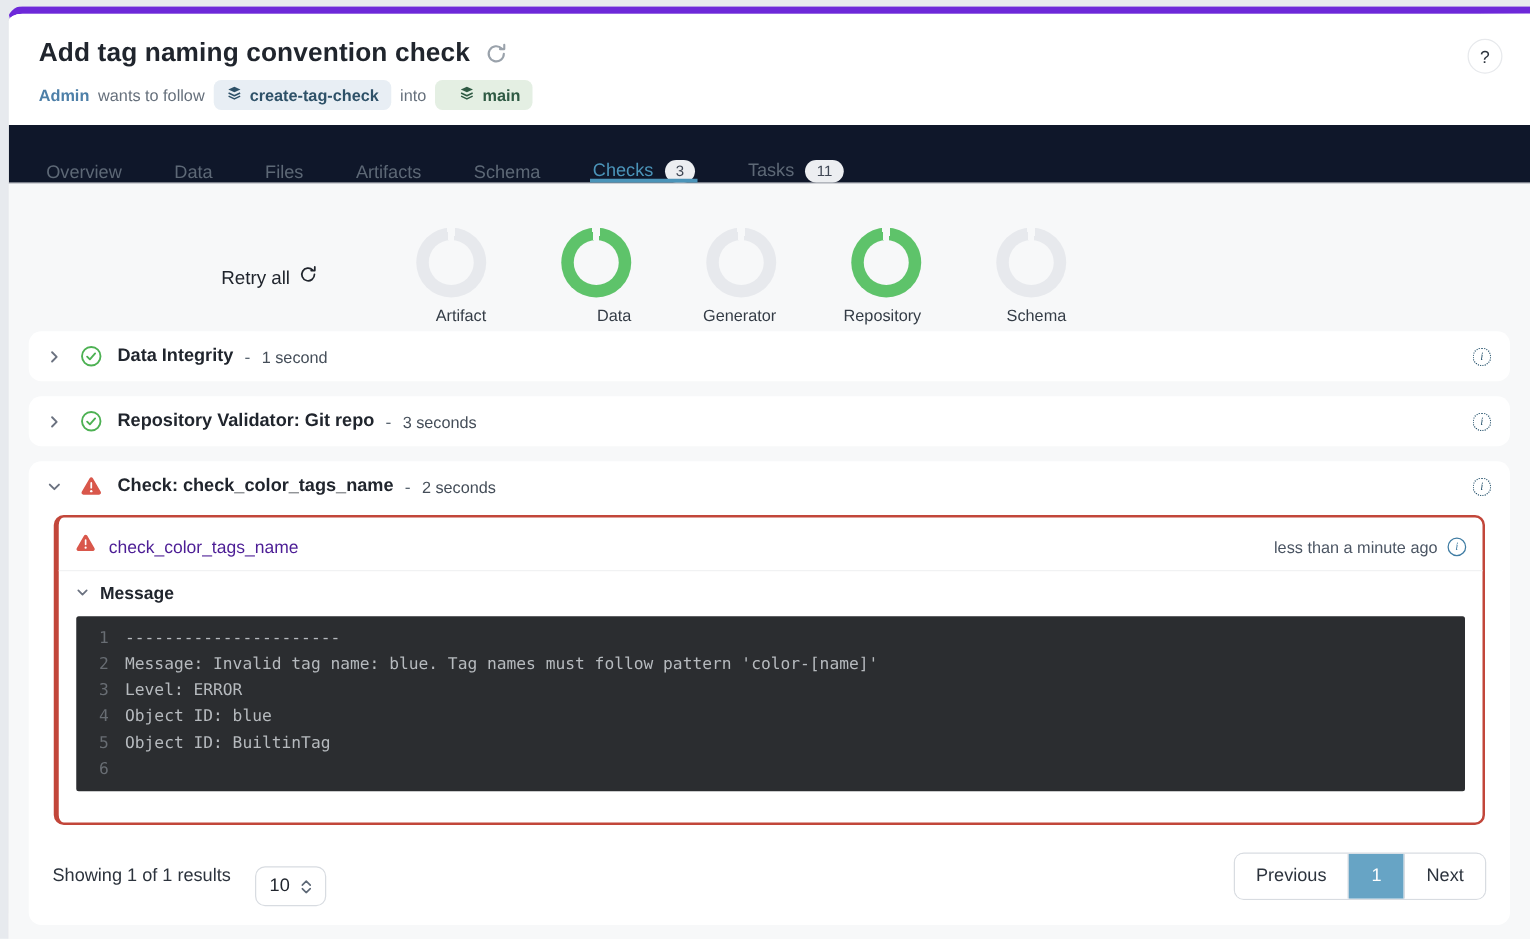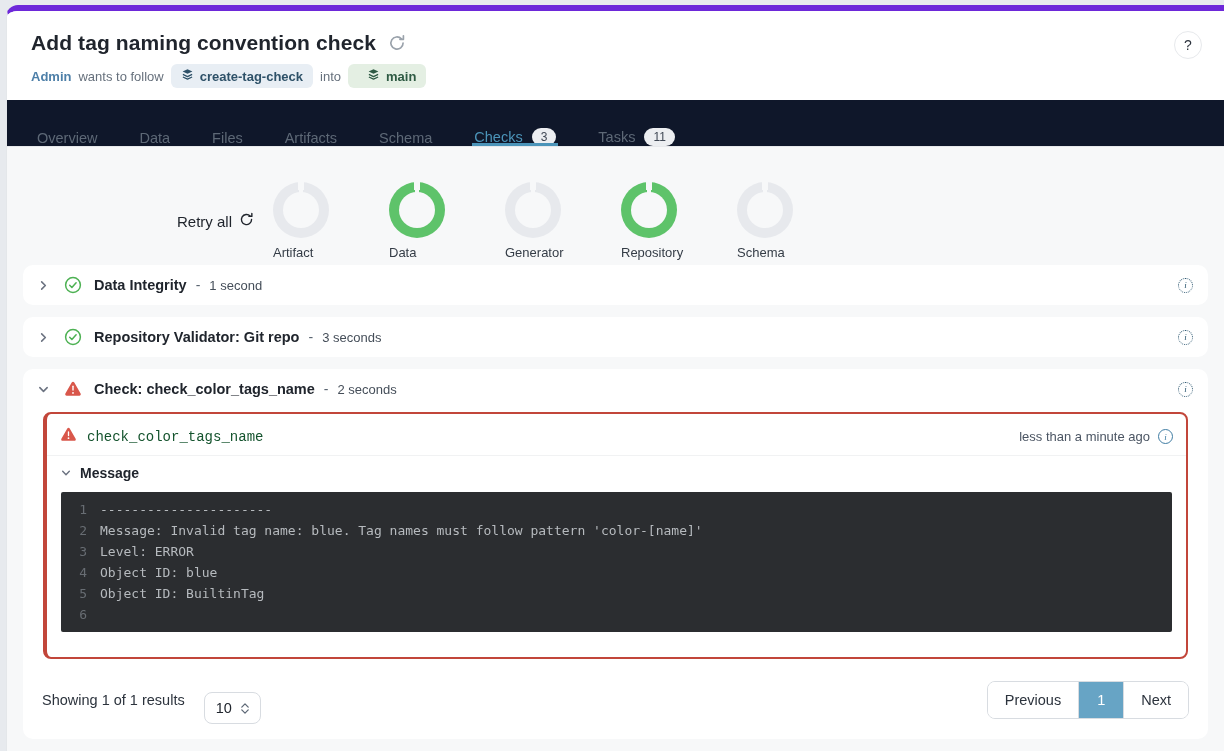--- a/index.html
+++ b/index.html
@@ -35,21 +35,21 @@
   .tab.active::after { content:""; position:absolute; left:-2px; right:-2px; bottom:0; height:3px; background:#4b94b9; }
 
   
   .content { flex:1; background:#f7f8f9; overflow:hidden; }
 
   .summary { display:flex; align-items:center; padding:30px 0 0; height:118px; }
   .retry-all { margin-left:170px; width:96px; display:flex; align-items:flex-end; gap:7px;
                background:none; border:none; font-size:15px; color:#20252d; cursor:pointer;
                font-family:"Liberation Sans", sans-serif; }
   .donuts { display:flex; }
-  .donut-wrap { width:116px; display:flex; flex-direction:column; align-items:flex-start; }
+  .donut-wrap { width:116px; display:flex; flex-direction:column; align-items:flex-end; }
   .donut { width:56px; height:56px; border-radius:50%; position:relative; cursor:pointer; }
   .donut .hole { position:absolute; inset:10px; border-radius:50%; background:#f7f8f9; }
   .donut-label { margin-top:7px; font-size:13px; color:#343c46; }
 
   .check-row { margin:0 16px 12px; background:#fff; border-radius:10px; height:40px;
                display:flex; align-items:center; padding:0 15px; cursor:pointer; }
   .chev { color:#6b7280; display:inline-flex; }
   .status-icon { margin-left:15px; margin-right:12px; display:inline-flex; }
   .check-name { font-size:14.5px; font-weight:700; color:#20252d; }
   .sep { margin:0 9px; color:#5b6672; font-size:14px; }
@@ -61,21 +61,21 @@
                font-size:9px; font-family:"Liberation Serif", serif; font-style:italic;
                color:#2c5770; cursor:pointer; flex:0 0 auto; }
   .info-icon.solid { border-style:solid; border-color:#3f7ca3; color:#3f7ca3; }
 
   .check-card { margin:0 16px; background:#fff; border-radius:10px; padding-bottom:0; }
   .check-card .check-row { margin:0; background:transparent; }
 
   .error-panel { margin:3px 20px 0; border:2px solid #c2463a; border-left-width:4px;
                  border-radius:8px; background:#fff; }
   .panel-head { display:flex; align-items:center; gap:10px; padding:13px 13px 9px; }
-  .panel-name { font-size:14px; color:#14532d;font-family:Liberation Mono, monospace; }
+  .panel-name { font-size:14px; color:#4c1d95; }
   .panel-right { margin-left:auto; display:flex; align-items:center; gap:8px; }
   .timestamp { font-size:13px; color:#4b5563; }
   .msg-row { display:flex; align-items:center; gap:9px; padding:9px 14px 8px; border-top:1px solid #f1f2f3; }
   .msg-label { font-size:14px; font-weight:700; color:#20252d; }
   .code { margin:3px 14px 0; background:#2b2d30; border-radius:2px; padding:7px 0;
           font-family:"DejaVu Sans Mono", monospace; font-size:13px; line-height:21px; }
   .code-line { display:flex; }
   .code-line .ln { width:26px; text-align:right; color:#686d73; flex:0 0 auto; margin-right:13px; }
   .code-line .lt { color:#b6babe; white-space:pre; }
   .panel-pad { height:25px; }

